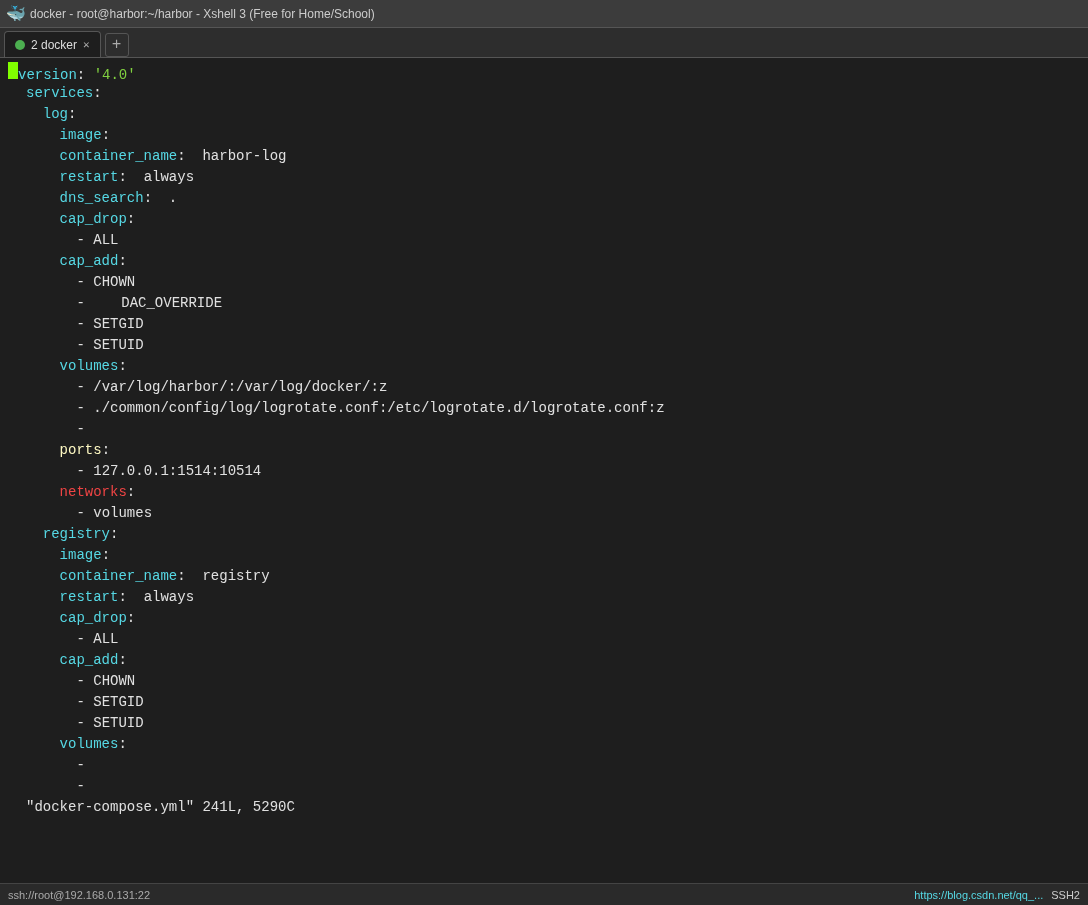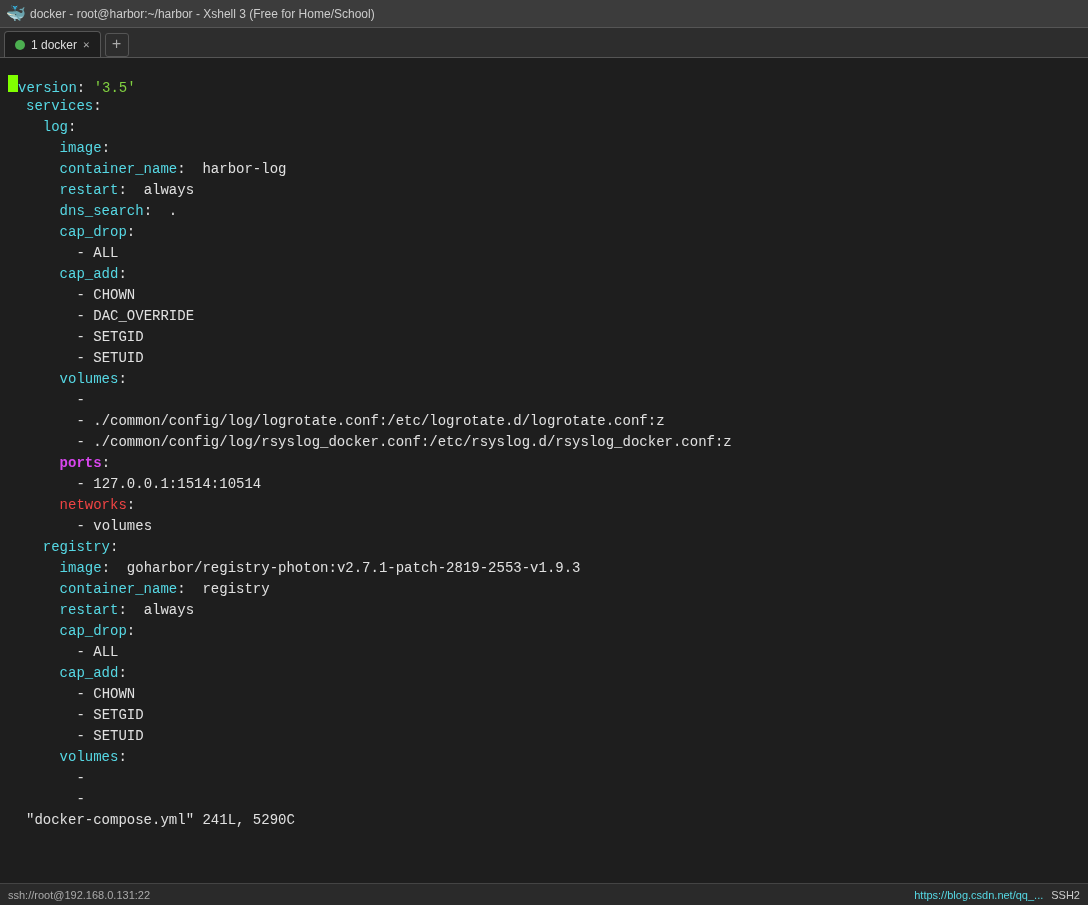--- a/index.html
+++ b/index.html
@@ -94,21 +94,21 @@
       display: flex;
       align-items: center;
       justify-content: center;
       margin-left: 4px;
       cursor: pointer;
     }
 
     
     .terminal {
       background: #1e1e1e;
-      padding: 17px 8px;
+      padding: 4px 8px;
       height: calc(905px - 28px - 30px - 22px);
       overflow: hidden;
       position: relative;
     }
 
     .line {
       display: flex;
       align-items: baseline;
       height: 21px;
       white-space: pre;
@@ -175,51 +175,51 @@
 <body>
 
 <div class="title-bar">
   <span class="title-bar-icon">🐳</span>
   <span class="title-bar-text">docker - root@harbor:~/harbor - Xshell 3 (Free for Home/School)</span>
 </div>
 
 <div class="tab-bar">
   <div class="tab">
     <div class="tab-dot"></div>
-    <span class="tab-label">1 docker</span>
+    <span class="tab-label">2 docker</span>
     <span class="tab-close">✕</span>
   </div>
   <div class="tab-new">+</div>
 </div>
 
 <div class="terminal" id="terminal-content">
-<div class="line"><span class="cursor-block"></span><span style="color: rgb(224, 224, 224);"></span><span style="color: rgb(86, 216, 228);">version</span><span style="color: rgb(224, 224, 224);">: </span><span style="color: rgb(128, 208, 64);">'3.5'</span></div>
+<div class="line"><span class="cursor-block"></span><span style="color: rgb(224, 224, 224);"></span><span style="color: rgb(86, 216, 228);">version</span><span style="color: rgb(224, 224, 224);">: </span><span style="color: rgb(128, 208, 64);">'4.0'</span></div>
     <div class="line"><span class="line-num"></span><span style="color: rgb(224, 224, 224);"></span><span style="color: rgb(86, 216, 228);">services</span><span style="color: rgb(224, 224, 224);">:</span></div>
     <div class="line"><span class="line-num"></span><span style="color: rgb(224, 224, 224);">  </span><span style="color: rgb(86, 216, 228);">log</span><span style="color: rgb(224, 224, 224);">:</span></div>
     <div class="line"><span class="line-num"></span><span style="color: rgb(224, 224, 224);">    </span><span style="color: rgb(86, 216, 228);">image</span><span style="color: rgb(224, 224, 224);">:  </span></div>
     <div class="line"><span class="line-num"></span><span style="color: rgb(224, 224, 224);">    </span><span style="color: rgb(86, 216, 228);">container_name</span><span style="color: rgb(224, 224, 224);">:  </span><span style="color: rgb(224, 224, 224);">harbor-log</span></div>
     <div class="line"><span class="line-num"></span><span style="color: rgb(224, 224, 224);">    </span><span style="color: rgb(86, 216, 228);">restart</span><span style="color: rgb(224, 224, 224);">:  </span><span style="color: rgb(224, 224, 224);">always</span></div>
     <div class="line"><span class="line-num"></span><span style="color: rgb(224, 224, 224);">    </span><span style="color: rgb(86, 216, 228);">dns_search</span><span style="color: rgb(224, 224, 224);">:  </span><span style="color: rgb(224, 224, 224);">.</span></div>
     <div class="line"><span class="line-num"></span><span style="color: rgb(224, 224, 224);">    </span><span style="color: rgb(86, 216, 228);">cap_drop</span><span style="color: rgb(224, 224, 224);">:</span></div>
     <div class="line"><span class="line-num"></span><span style="color: rgb(224, 224, 224);">      </span><span style="color: rgb(224, 224, 224);">- </span><span style="color: rgb(224, 224, 224);">ALL</span></div>
     <div class="line"><span class="line-num"></span><span style="color: rgb(224, 224, 224);">    </span><span style="color: rgb(86, 216, 228);">cap_add</span><span style="color: rgb(224, 224, 224);">:</span></div>
     <div class="line"><span class="line-num"></span><span style="color: rgb(224, 224, 224);">      </span><span style="color: rgb(224, 224, 224);">- </span><span style="color: rgb(224, 224, 224);">CHOWN</span></div>
-    <div class="line"><span class="line-num"></span><span style="color: rgb(224, 224, 224);">      </span><span style="color: rgb(224, 224, 224);">- </span><span style="color: rgb(224, 224, 224);">DAC_OVERRIDE</span></div>
+    <div class="line"><span class="line-num"></span><span style="color: rgb(224, 224, 224);">      </span><span style="color: rgb(224, 224, 224);">- </span><span style="color: rgb(224, 224, 224); margin-left: 28px;">DAC_OVERRIDE</span></div>
     <div class="line"><span class="line-num"></span><span style="color: rgb(224, 224, 224);">      </span><span style="color: rgb(224, 224, 224);">- </span><span style="color: rgb(224, 224, 224);">SETGID</span></div>
     <div class="line"><span class="line-num"></span><span style="color: rgb(224, 224, 224);">      </span><span style="color: rgb(224, 224, 224);">- </span><span style="color: rgb(224, 224, 224);">SETUID</span></div>
     <div class="line"><span class="line-num"></span><span style="color: rgb(224, 224, 224);">    </span><span style="color: rgb(86, 216, 228);">volumes</span><span style="color: rgb(224, 224, 224);">:</span></div>
+    <div class="line"><span class="line-num"></span><span style="color: rgb(224, 224, 224);">      </span><span style="color: rgb(224, 224, 224);">- </span><span style="color: rgb(224, 224, 224);">/var/log/harbor/:/var/log/docker/:z</span></div>
+    <div class="line"><span class="line-num"></span><span style="color: rgb(224, 224, 224);">      </span><span style="color: rgb(224, 224, 224);">- </span><span style="color: rgb(224, 224, 224); text-align: right;">./common/config/log/logrotate.conf:/etc/logrotate.d/logrotate.conf:z</span></div>
     <div class="line"><span class="line-num"></span><span style="color: rgb(224, 224, 224);">      </span><span style="color: rgb(224, 224, 224);">- </span></div>
-    <div class="line"><span class="line-num"></span><span style="color: rgb(224, 224, 224);">      </span><span style="color: rgb(224, 224, 224);">- </span><span style="color: rgb(224, 224, 224); text-align: right;">./common/config/log/logrotate.conf:/etc/logrotate.d/logrotate.conf:z</span></div>
-    <div class="line"><span class="line-num"></span><span style="color: rgb(224, 224, 224);">      </span><span style="color: rgb(224, 224, 224);">- </span><span style="color: rgb(224, 224, 224);">./common/config/log/rsyslog_docker.conf:/etc/rsyslog.d/rsyslog_docker.conf:z</span></div>
-    <div class="line"><span class="line-num"></span><span style="color: rgb(224, 224, 224);">    </span><span style="color: #d946ef; font-weight: bold;">ports</span><span style="color: rgb(224, 224, 224);">:</span></div>
+    <div class="line"><span class="line-num"></span><span style="color: rgb(224, 224, 224);">    </span><span style="color: #fef9c3;">ports</span><span style="color: rgb(224, 224, 224);">:</span></div>
     <div class="line"><span class="line-num"></span><span style="color: rgb(224, 224, 224);">      </span><span style="color: rgb(224, 224, 224);">- </span><span style="color: rgb(224, 224, 224);">127.0.0.1:1514:10514</span></div>
     <div class="line"><span class="line-num"></span><span style="color: rgb(224, 224, 224);">    </span><span style="color: #ef4444;">networks</span><span style="color: rgb(224, 224, 224);">:</span></div>
     <div class="line"><span class="line-num"></span><span style="color: rgb(224, 224, 224);">      </span><span style="color: rgb(224, 224, 224);">- </span><span style="color: rgb(224, 224, 224);">volumes</span></div>
     <div class="line"><span class="line-num"></span><span style="color: rgb(224, 224, 224);">  </span><span style="color: rgb(86, 216, 228);">registry</span><span style="color: rgb(224, 224, 224);">:</span></div>
-    <div class="line"><span class="line-num"></span><span style="color: rgb(224, 224, 224);">    </span><span style="color: rgb(86, 216, 228);">image</span><span style="color: rgb(224, 224, 224);">:  </span><span style="color: rgb(224, 224, 224);">goharbor/registry-photon:v2.7.1-patch-2819-2553-v1.9.3</span></div>
+    <div class="line"><span class="line-num"></span><span style="color: rgb(224, 224, 224);">    </span><span style="color: rgb(86, 216, 228);">image</span><span style="color: rgb(224, 224, 224);">:  </span></div>
     <div class="line"><span class="line-num"></span><span style="color: rgb(224, 224, 224);">    </span><span style="color: rgb(86, 216, 228);">container_name</span><span style="color: rgb(224, 224, 224);">:  </span><span style="color: rgb(224, 224, 224);">registry</span></div>
     <div class="line"><span class="line-num"></span><span style="color: rgb(224, 224, 224);">    </span><span style="color: rgb(86, 216, 228);">restart</span><span style="color: rgb(224, 224, 224);">:  </span><span style="color: rgb(224, 224, 224);">always</span></div>
     <div class="line"><span class="line-num"></span><span style="color: rgb(224, 224, 224);">    </span><span style="color: rgb(86, 216, 228);">cap_drop</span><span style="color: rgb(224, 224, 224);">:</span></div>
     <div class="line"><span class="line-num"></span><span style="color: rgb(224, 224, 224);">      </span><span style="color: rgb(224, 224, 224);">- </span><span style="color: rgb(224, 224, 224);">ALL</span></div>
     <div class="line"><span class="line-num"></span><span style="color: rgb(224, 224, 224);">    </span><span style="color: rgb(86, 216, 228);">cap_add</span><span style="color: rgb(224, 224, 224);">:</span></div>
     <div class="line"><span class="line-num"></span><span style="color: rgb(224, 224, 224);">      </span><span style="color: rgb(224, 224, 224);">- </span><span style="color: rgb(224, 224, 224);">CHOWN</span></div>
     <div class="line"><span class="line-num"></span><span style="color: rgb(224, 224, 224);">      </span><span style="color: rgb(224, 224, 224);">- </span><span style="color: rgb(224, 224, 224);">SETGID</span></div>
     <div class="line"><span class="line-num"></span><span style="color: rgb(224, 224, 224);">      </span><span style="color: rgb(224, 224, 224);">- </span><span style="color: rgb(224, 224, 224);">SETUID</span></div>
     <div class="line"><span class="line-num"></span><span style="color: rgb(224, 224, 224);">    </span><span style="color: rgb(86, 216, 228);">volumes</span><span style="color: rgb(224, 224, 224);">:</span></div>
     <div class="line"><span class="line-num"></span><span style="color: rgb(224, 224, 224);">      </span><span style="color: rgb(224, 224, 224);">- </span></div>

